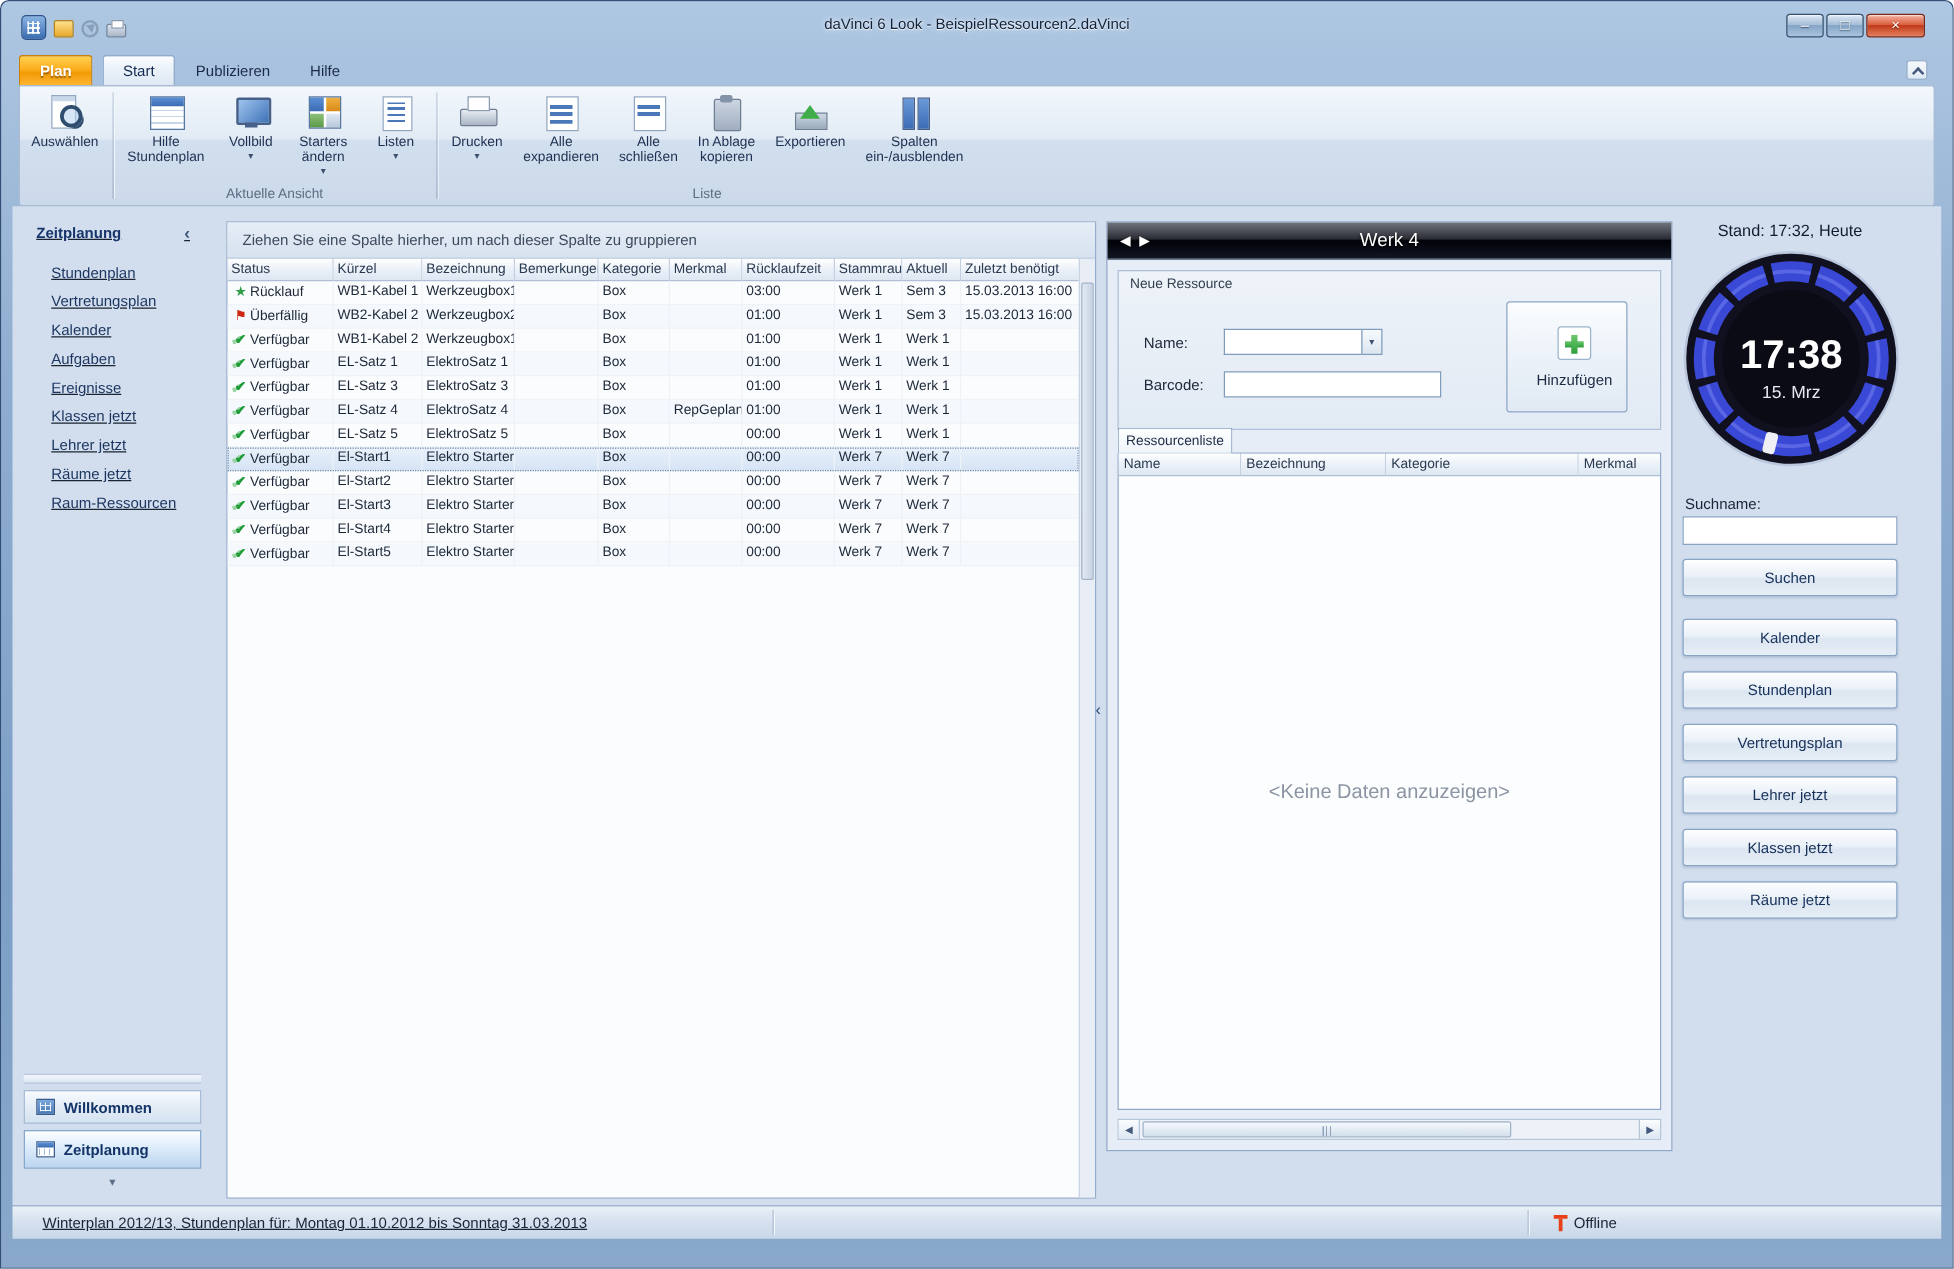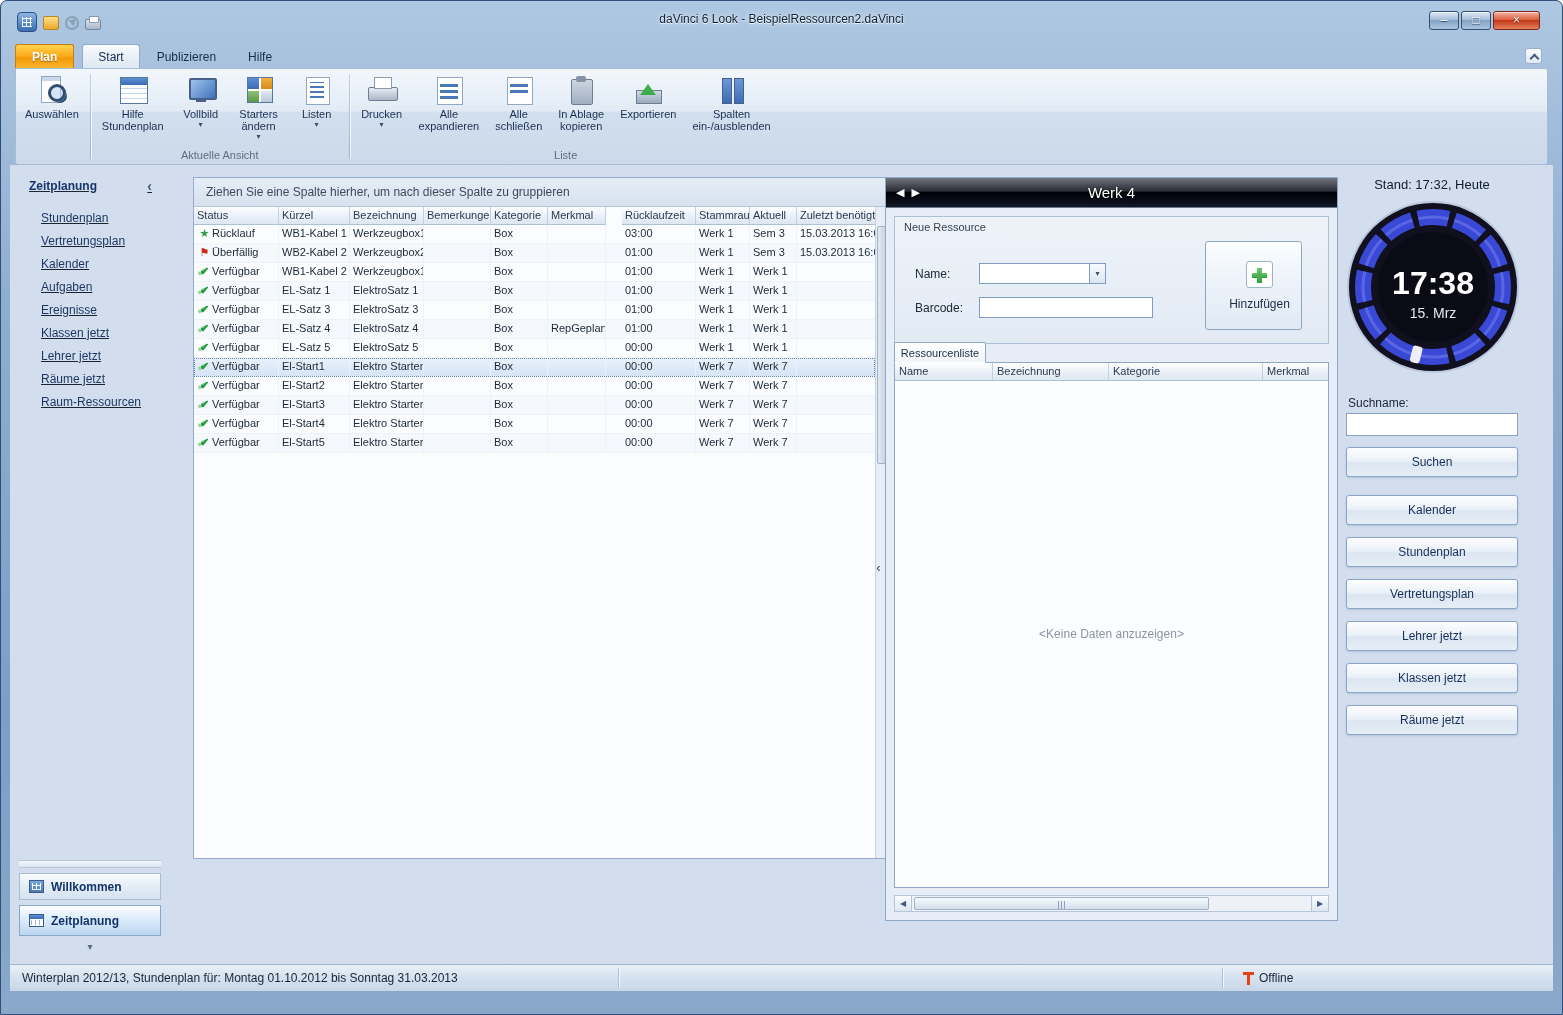--- a/index.html
+++ b/index.html
@@ -137,21 +137,21 @@
   .sbi-welcome::after { content:""; position:absolute; inset:2px;
     background:repeating-linear-gradient(90deg,rgba(255,255,255,.9) 0 1px,transparent 1px 4px),
                repeating-linear-gradient(0deg,rgba(255,255,255,.9) 0 1px,transparent 1px 4px); }
   .sbi-schedule { background:#fff; border:1px solid #3a5c8c; }
   .sbi-schedule::before { content:""; position:absolute; left:0; top:0; right:0; height:4px;
     background:linear-gradient(#5b8fd4,#3c6cb4); }
   .sbi-schedule::after { content:""; position:absolute; left:1px; right:1px; top:5px; bottom:1px;
     background:repeating-linear-gradient(90deg,#9ab8d8 0 1px,transparent 1px 4px); }
 
   
-  .main-panel { position:absolute; left:192px; top:176px; width:696px; height:682px;
+  .main-panel { position:absolute; left:180px; top:176px; width:696px; height:782px;
     background:#fbfcfe; border:1px solid #96accc; display:flex; flex-direction:column; }
   .groupby { height:29px; flex:none; background:linear-gradient(#e6edf6,#d6e2ef);
     border-bottom:1px solid #b4c4da; display:flex; align-items:center; padding-left:12px;
     color:#3d4a5e; font-size:12px; }
   .grid-area { flex:1; position:relative; overflow:hidden; }
   .ghead { display:flex; height:18px; position:absolute; top:0; left:0; right:13px; }
   .gh { background:linear-gradient(#fefefe,#eaf0f8 55%,#dde7f2); border-right:1px solid #c2d0e2;
     border-bottom:1px solid #aebfd6; font-size:11px; color:#2a3a50; padding:2px 3px;
     overflow:hidden; white-space:nowrap; cursor:pointer; }
   .gbody { position:absolute; top:18px; left:0; right:13px; bottom:0; }
@@ -159,21 +159,21 @@
   .grow:nth-child(even) { background:#f5f9fd; }
   .grow.selected { background:linear-gradient(#e9f1fa,#d5e4f5); outline:1px dotted #6a86a8; outline-offset:-1px; }
   .gc { padding:2px 3px; font-size:11px; color:#1c2838; overflow:hidden; white-space:nowrap;
     border-right:1px solid #edf2f8; }
   .grid-cols > :nth-child(1){ width:85px; flex:none; }
   .grid-cols > :nth-child(2){ width:71px; flex:none; }
   .grid-cols > :nth-child(3){ width:74px; flex:none; }
   .grid-cols > :nth-child(4){ width:67px; flex:none; }
   .grid-cols > :nth-child(5){ width:57px; flex:none; }
   .grid-cols > :nth-child(6){ width:58px; flex:none; }
-  .grid-cols > :nth-child(7){ width:74px; flex:none;margin-left:16px; }
+  .grid-cols > :nth-child(7){ width:74px; flex:none; }
   .grid-cols > :nth-child(8){ width:54px; flex:none; }
   .grid-cols > :nth-child(9){ width:47px; flex:none; }
   .grid-cols > :nth-child(10){ flex:1; border-right:none; }
   .row-ic { width:15px; display:inline-block; text-align:center; }
   .st-ok::before { content:"✔"; color:#1f9c38; font-weight:bold; text-shadow:-3px 1px 0 #9ad4a4; }
   .st-return::before { content:"★"; color:#2f9e48; }
   .st-overdue::before { content:"⚑"; color:#cc2814; }
   .vscroll { position:absolute; top:0; right:0; width:13px; bottom:0; background:#e9eef6;
     border-left:1px solid #c8d4e4; cursor:pointer; }
   .vthumb { position:absolute; top:19px; left:1px; right:1px; height:238px;
@@ -220,21 +220,21 @@
     background:#fcfdfe; border:1px solid #90a8c8; }
   .dhead { display:flex; height:18px; }
   .dh { background:linear-gradient(#fefefe,#eaf0f8 55%,#dde7f2); border-right:1px solid #c2d0e2;
     border-bottom:1px solid #aebfd6; font-size:11px; color:#2a3a50; padding:2px 4px;
     overflow:hidden; white-space:nowrap; cursor:pointer; }
   .dcols > :nth-child(1){ width:98px; flex:none; }
   .dcols > :nth-child(2){ width:116px; flex:none; }
   .dcols > :nth-child(3){ width:154px; flex:none; }
   .dcols > :nth-child(4){ flex:1; border-right:none; }
   .d-empty { position:absolute; top:18px; left:0; right:0; bottom:0; display:flex;
-    align-items:center; justify-content:center; color:#8a94a2; font-size:12px; }
+    align-items:center; justify-content:center; color:#8a94a2; font-size:16px; }
   .hscroll { position:absolute; left:8px; right:8px; bottom:8px; height:17px;
     background:#eef2f8; border:1px solid #b6c6da; display:flex; }
   .hs-btn { width:17px; background:linear-gradient(#fafcfe,#dde7f2); cursor:pointer;
     display:flex; align-items:center; justify-content:center; font-size:8px; color:#44597c; }
   .hs-left { border-right:1px solid #b6c6da; }
   .hs-right { border-left:1px solid #b6c6da; }
   .hs-track { flex:1; position:relative; }
   .hs-thumb { position:absolute; left:2px; top:1px; bottom:1px; width:74%; cursor:pointer;
     background:linear-gradient(#f6fafd,#d3dfec); border:1px solid #9fb2c8; border-radius:2px; }
   .hs-thumb::after { content:""; position:absolute; left:50%; top:3px; width:9px; height:8px; margin-left:-4px;
@@ -252,21 +252,21 @@
     background:linear-gradient(#fdfeff,#eaf1f8 45%,#dce6f1 55%,#e6eef6);
     font-size:12px; color:#16305a; display:flex; align-items:center; justify-content:center;
     box-shadow:0 1px 2px rgba(40,70,110,.18); }
   .rbtn2 + .rbtn2 { margin-top:12px; }
   .rbtn2:nth-child(2) { margin-top:18px; }
 
   
   .statusbar { position:absolute; left:9px; right:9px; bottom:23px; height:27px;
     background:linear-gradient(#eaf1f8,#d6e2ef 45%,#c8d7e8); border-top:1px solid #9fb4cd;
     display:flex; align-items:center; font-size:12px; color:#1a2534; }
-  .sb-left-text { padding-left:12px; }
+  .sb-left-text { padding-left:24px;text-decoration:underline; }
   .sb-sep { position:absolute; top:3px; bottom:3px; width:1px; background:#b0c0d4; box-shadow:1px 0 0 #f0f6fc; }
   .offline { position:absolute; left:1233px; display:flex; align-items:center; gap:5px; }
   .offline-ic { width:11px; height:13px; position:relative; }
   .offline-ic::before { content:""; position:absolute; left:0; top:0; width:11px; height:3px; background:#e84018; }
   .offline-ic::after { content:""; position:absolute; left:4px; top:3px; width:3px; height:10px; background:#e84018; }
 </style>
 </head>
 <body>
 
 <div class="window">

